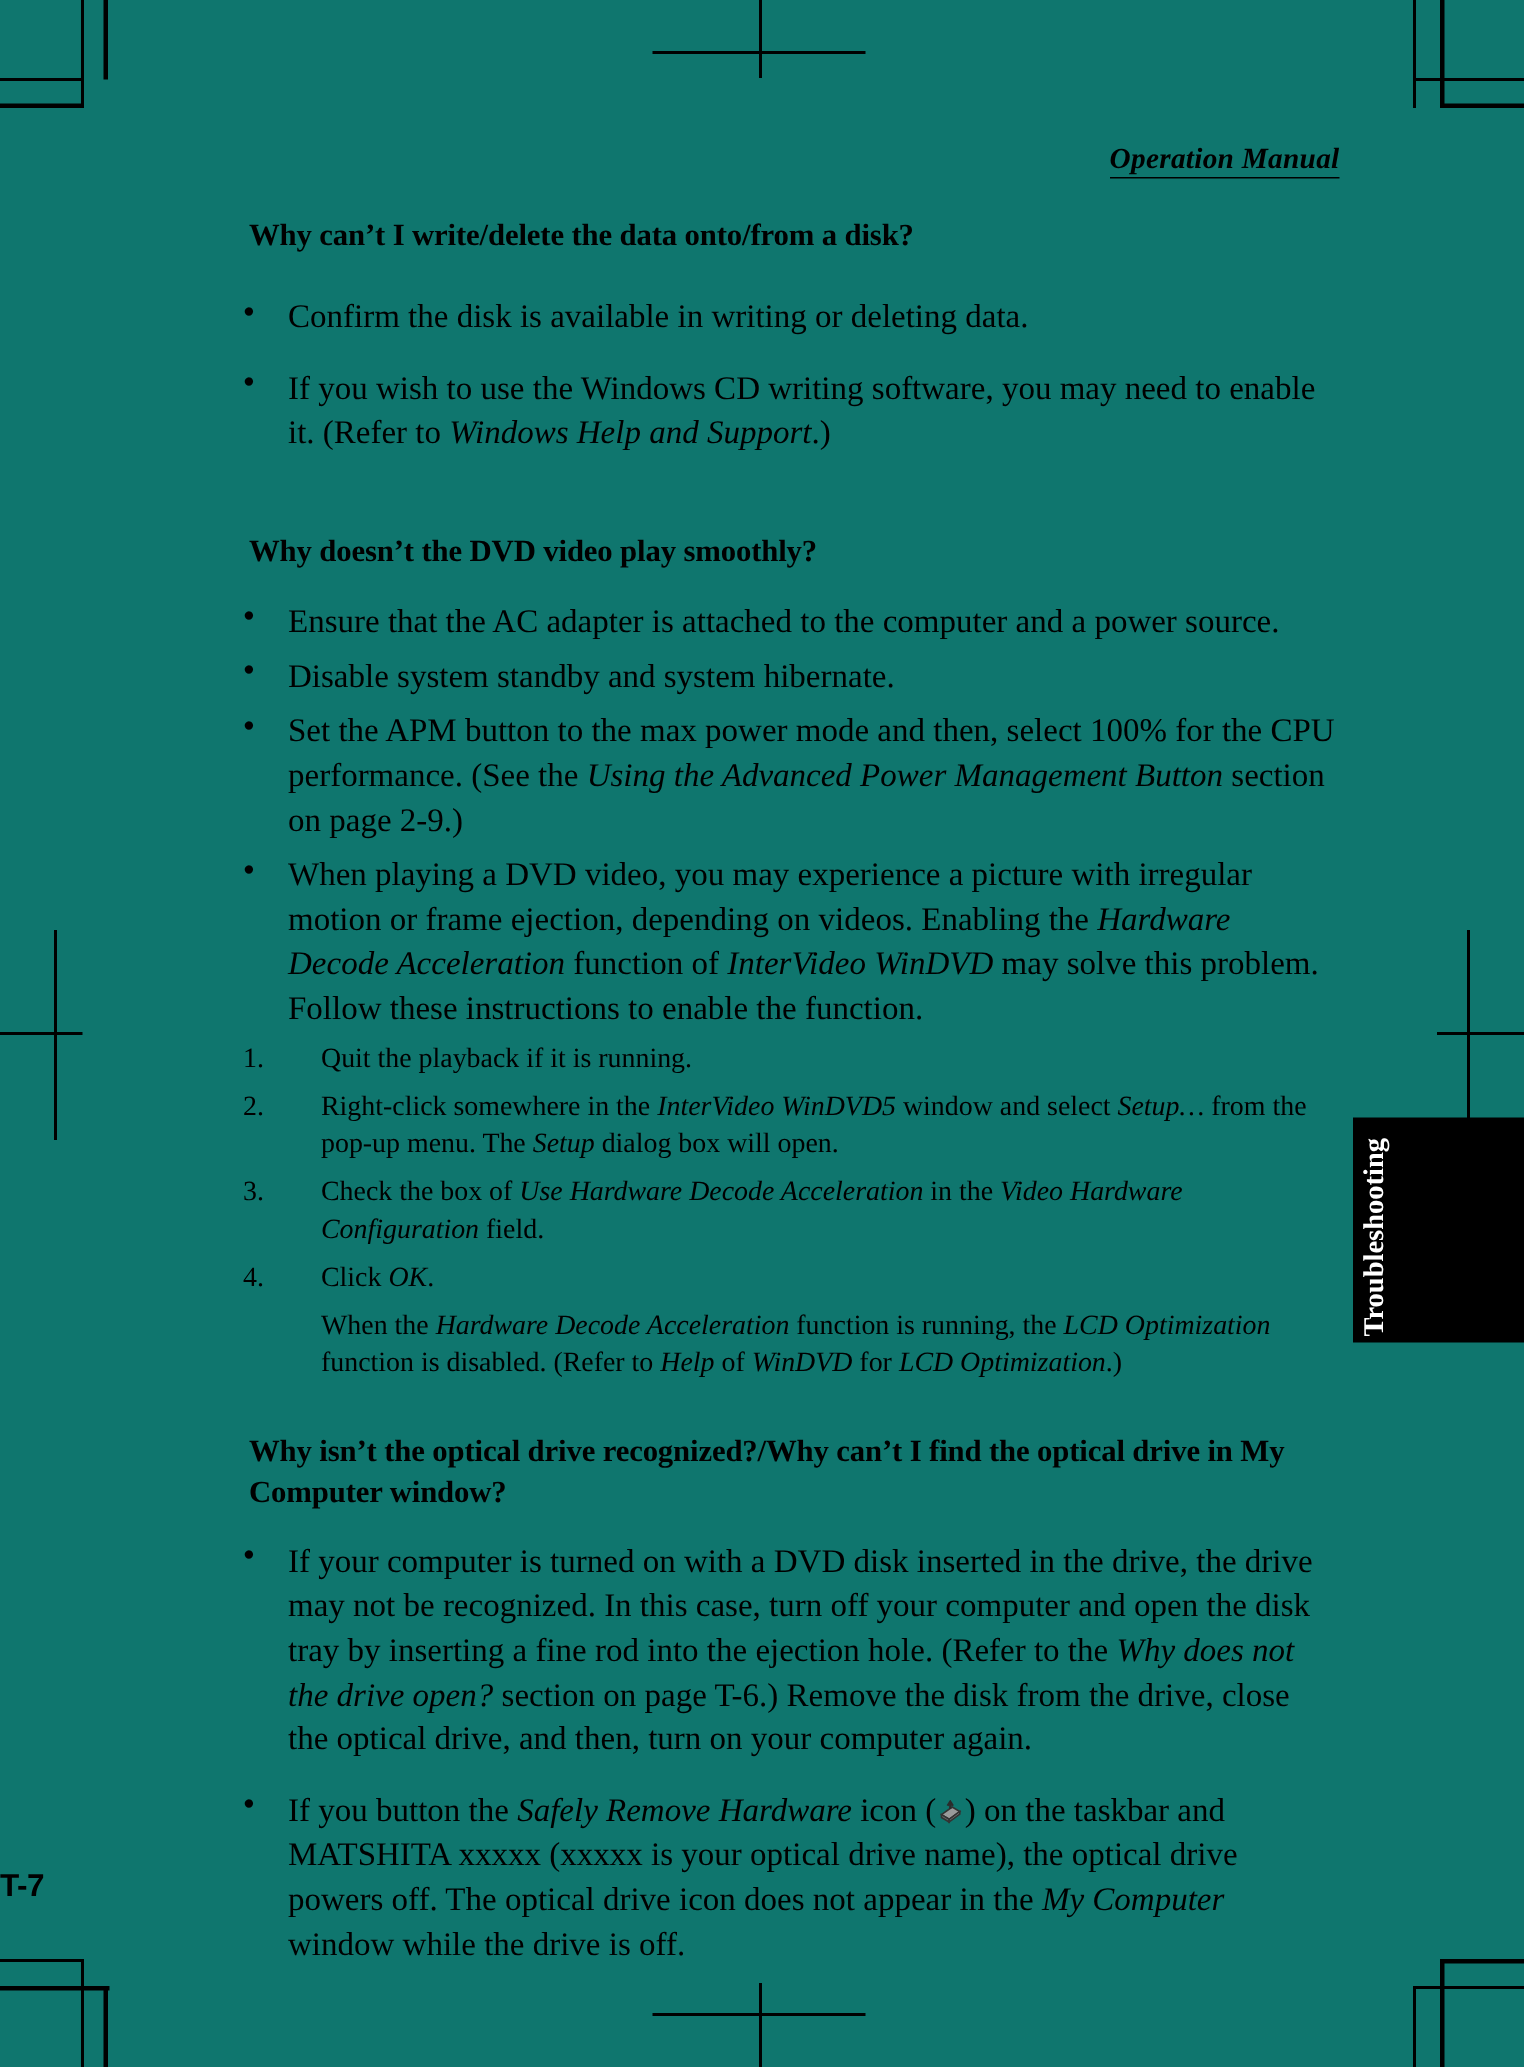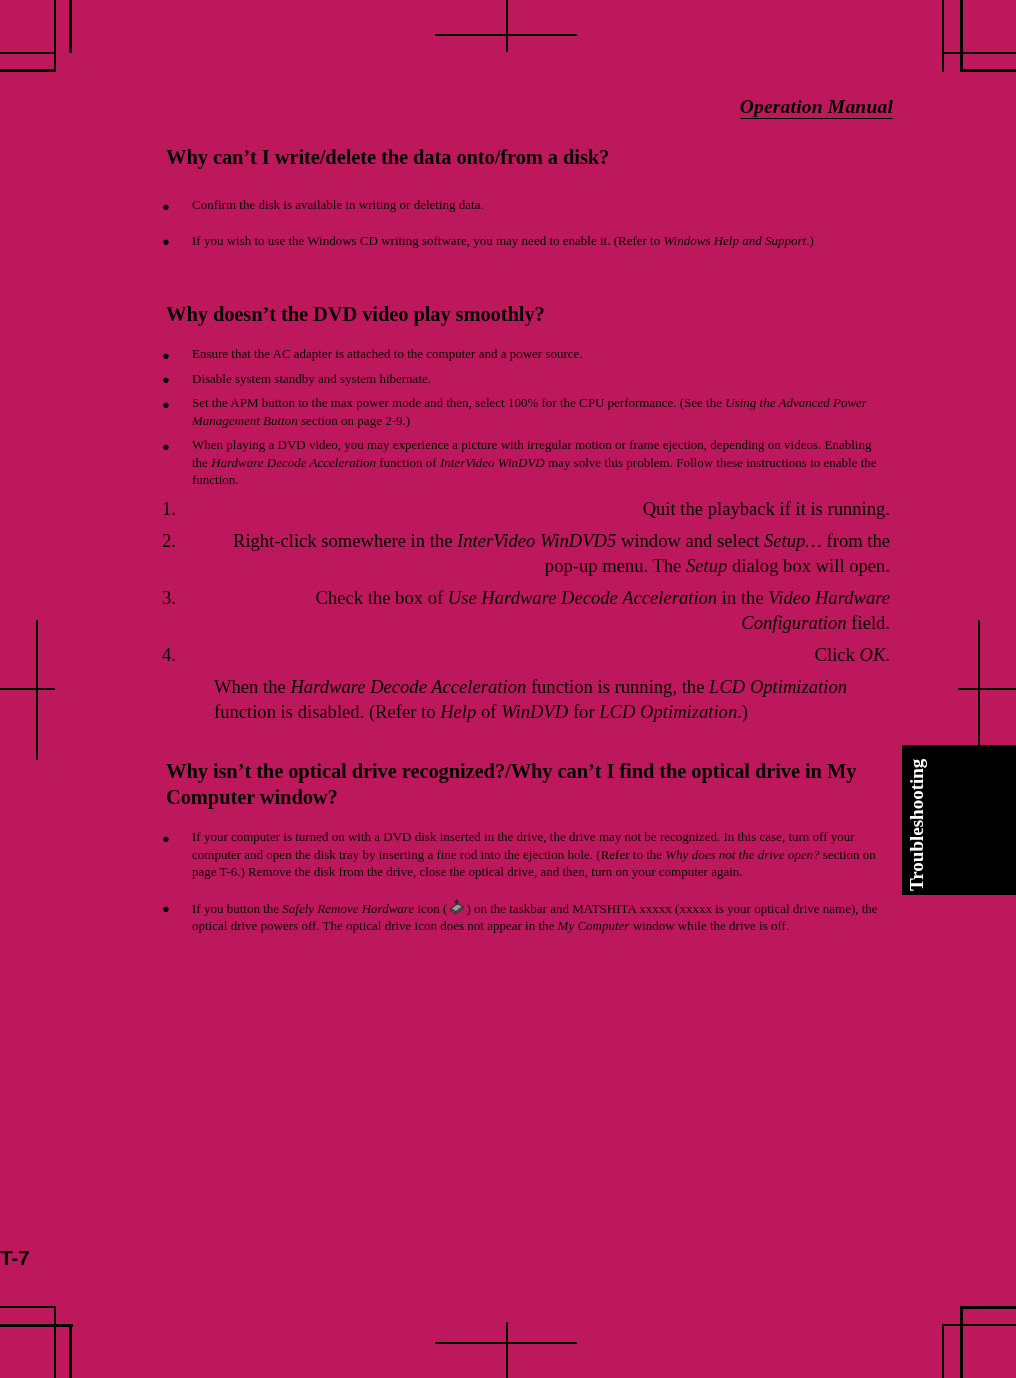--- a/index.html
+++ b/index.html
@@ -10,21 +10,21 @@
   }
   body {
     font-family: "Liberation Serif", "DejaVu Serif", serif;
     color: #000000;
   }
   #page {
     position: relative;
     width: 1016px;
     height: 1378px;
     overflow: hidden;
-    background: #be185d;
+    background: #0f766e;
   }
 
   
   .mark { position: absolute; background: #000; }
 
   
   .header {
     position: absolute;
     left: 0;
     top: 96px;
@@ -62,21 +62,21 @@
 
   
   ul.bul {
     list-style: none;
     margin: 0;
     padding: 0;
   }
   ul.bul > li {
     position: relative;
     padding-left: 30px;
-    font-size: 13px;
+    font-size: 22px;
     line-height: 1.345;
     margin: 0 0 7px 0;
   }
   ul.bul > li::before {
     content: "\25CF";
     position: absolute;
     left: 0;
     top: -0.5px;
     font-size: 13px;
     line-height: 1.62;
@@ -89,21 +89,20 @@
     margin: 0;
     padding: 0;
     counter-reset: stp;
   }
   ol.steps > li {
     position: relative;
     padding-left: 52px;
     font-size: 18.6px;
     line-height: 1.345;
     margin: 0 0 7px 0;
-    text-align: right;
   }
   ol.steps > li::before {
     counter-increment: stp;
     content: counter(stp) ".";
     position: absolute;
     left: 0;
     top: 0;
   }
   p.note {
     margin: 0;

